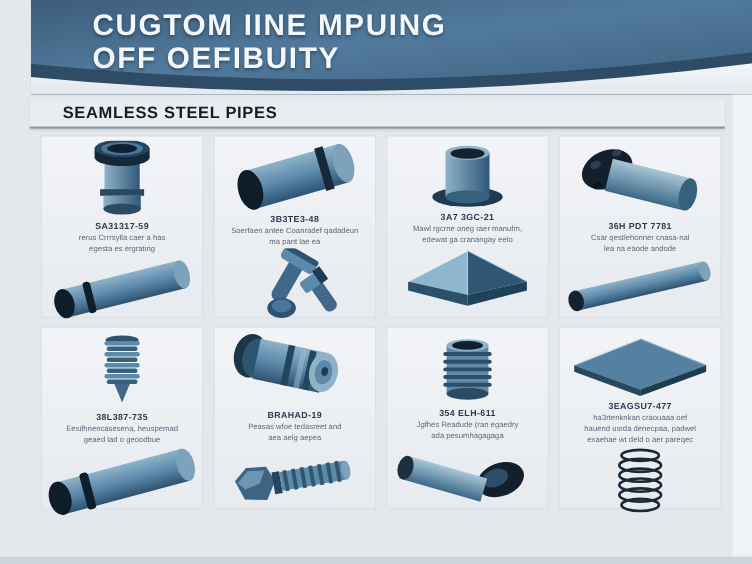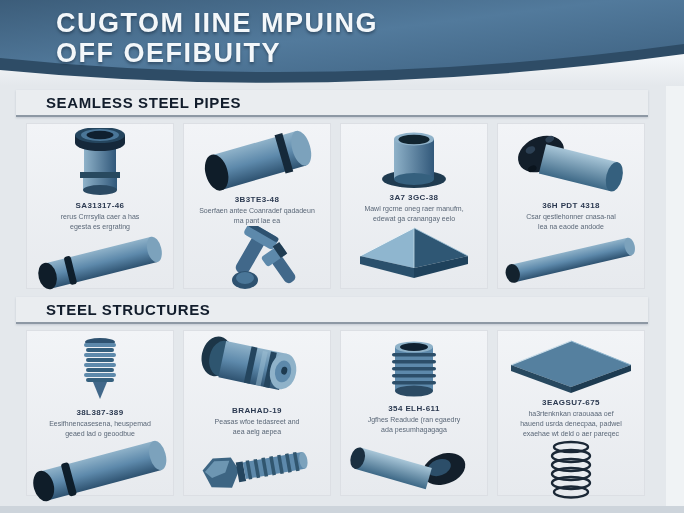--- a/index.html
+++ b/index.html
@@ -1,28 +1,28 @@
 <!DOCTYPE html>
 <html><head>
 <meta charset="utf-8">
 <style>
   html,body { margin:0; padding:0; }
   body {
     width:684px; height:513px; position:relative; overflow:hidden;
     background:#e4e8ec; font-family:"Liberation Sans", sans-serif;
   }
   .right-strip { position:absolute; right:0; top:86px; width:18px; height:427px; background:#f0f3f5; }
-  .header { position:relative; height:86px; }
+  .header { position:relative; height:86px;margin-left:28px; }
   .header svg { display:block; }
   .poster-title {
     position:absolute; left:56px; top:9px; color:#f3f7fa; font-weight:bold;
     font-size:27px; letter-spacing:1.5px; line-height:1.1;
     text-shadow:0 2px 3px rgba(10,25,40,.45); white-space:pre-line;
   }
-  .content { position:absolute; left:16px; top:90px; width:632px; }
+  .content { position:absolute; left:27px; top:90px; width:632px; }
   .section-bar {
     height:25px; background:#eaedf0; border-bottom:2px solid #8d98a4;
     display:flex; align-items:center; padding-left:30px;
     box-shadow:0 1px 2px rgba(120,130,145,.3);
   }
   .section-bar span { font-size:15px; font-weight:bold; letter-spacing:.6px; color:#121d2c; }
   .cards { display:grid; grid-template-columns:repeat(4,148px); column-gap:9px; margin:6px 0 8px 10px; }
   .card {
     height:166px; box-sizing:border-box; padding:4px 3px;
     background:linear-gradient(180deg,#f2f4f7,#e7eaee);
@@ -92,21 +92,21 @@
           <rect x="30" y="44" width="40" height="6" fill="#28495f"></rect>
           <rect x="33" y="50" width="34" height="12" fill="url(#gH)"></rect>
           <ellipse cx="50" cy="62" rx="17" ry="5" fill="#2b4a63"></ellipse>
           <ellipse cx="50" cy="15" rx="25" ry="8" fill="#15283a"></ellipse>
           <rect x="25" y="7" width="50" height="8" fill="#15283a"></rect>
           <ellipse cx="50" cy="7" rx="25" ry="8" fill="#24455e"></ellipse>
           <ellipse cx="50" cy="7" rx="19" ry="6" fill="#4a7698"></ellipse>
           <ellipse cx="50" cy="7" rx="13.5" ry="4.2" fill="#0f2030"></ellipse>
         </svg>
       </div>
-      <div class="card-title">SA31317-46</div>
+      <div class="card-title">SA31317-59</div>
       <div class="card-desc">rerus Crrrsylla caer a has
 egesta es ergrating</div>
       <div class="img-bottom">
         <svg width="136" height="62" viewBox="0 0 136 62">
           <g transform="rotate(-14 68 31)">
             <rect x="14" y="18" width="110" height="26" fill="url(#gV)"></rect>
             <ellipse cx="124" cy="31" rx="7" ry="13" fill="#7ca2bc"></ellipse>
             <ellipse cx="14" cy="31" rx="9" ry="13.5" fill="#0f1d29"></ellipse>
             <rect x="34" y="16.5" width="7" height="29" rx="3" fill="#0e1e2b"></rect>
           </g>
@@ -149,21 +149,21 @@
     <div class="card">
       <div class="img-top">
         <svg width="110" height="64" viewBox="0 0 110 64">
           <ellipse cx="55" cy="51" rx="32" ry="9" fill="#1f3b50"></ellipse>
           <rect x="35" y="11" width="40" height="40" fill="url(#gH)"></rect>
           <ellipse cx="55" cy="51" rx="20" ry="6" fill="#35607e"></ellipse>
           <ellipse cx="55" cy="11" rx="20" ry="6.5" fill="#8fb2c9"></ellipse>
           <ellipse cx="55" cy="11.5" rx="15.5" ry="4.8" fill="#11242f"></ellipse>
         </svg>
       </div>
-      <div class="card-title">3A7 3GC-38</div>
+      <div class="card-title">3A7 3GC-21</div>
       <div class="card-desc">Mawl rgcrne oneg raer manufm,
 edewat ga cranangay eelo</div>
       <div class="img-bottom">
         <svg width="136" height="60" viewBox="0 0 136 60">
           <polygon points="68,4 14,32 68,44" fill="#8fb6cf"></polygon>
           <polygon points="68,4 122,32 68,44" fill="#2f5774"></polygon>
           <polygon points="14,32 68,44 68,54 14,40" fill="#2a506c"></polygon>
           <polygon points="68,44 122,32 122,40 68,54" fill="#1f425c"></polygon>
           <path d="M68,4 L14,32" stroke="#e8f1f6" stroke-width="1"></path>
           <path d="M68,4 L122,32" stroke="#9cc0d6" stroke-width="0.8"></path>
@@ -180,58 +180,55 @@
             <ellipse cx="30" cy="18" rx="5" ry="3.5" fill="#2c4054"></ellipse>
             <ellipse cx="52" cy="16" rx="4.5" ry="3" fill="#2c4054"></ellipse>
             <ellipse cx="24" cy="36" rx="4.5" ry="3" fill="#0a141d"></ellipse>
           </g>
           <g transform="rotate(14 80 42)">
             <rect x="38" y="26" width="74" height="30" fill="url(#gV2)"></rect>
             <ellipse cx="112" cy="41" rx="8" ry="15" fill="#35607e"></ellipse>
           </g>
         </svg>
       </div>
-      <div class="card-title">36H PDT 4318</div>
+      <div class="card-title">36H PDT 7781</div>
       <div class="card-desc">Csar qestlehonner cnasa-nal
 lea na eaode andode</div>
       <div class="img-bottom">
         <svg width="136" height="54" viewBox="0 0 136 54">
           <g transform="rotate(-13 68 27)">
             <rect x="8" y="19" width="120" height="18" fill="url(#gV)"></rect>
             <ellipse cx="128" cy="28" rx="5" ry="9" fill="#7ca2bc"></ellipse>
             <ellipse cx="8" cy="28" rx="7" ry="9.5" fill="#13222e"></ellipse>
           </g>
         </svg>
       </div>
     </div>
 
   </div>
 
-  <div class="section-bar">
-    <span>STEEL STRUCTURES</span>
-  </div>
 
   <div class="cards">
 
     <div class="card">
       <div class="img-top">
         <svg width="90" height="72" viewBox="0 0 90 72">
           <ellipse cx="45" cy="7" rx="15" ry="4" fill="#2e5270"></ellipse>
           <rect x="29" y="8" width="32" height="4" rx="2" fill="#5d89ab"></rect>
           <rect x="31" y="13" width="28" height="4" rx="2" fill="#35607e"></rect>
           <rect x="29" y="18" width="32" height="4" rx="2" fill="#5d89ab"></rect>
           <rect x="31" y="23" width="28" height="4" rx="2" fill="#35607e"></rect>
           <rect x="29" y="28" width="32" height="4" rx="2" fill="#5d89ab"></rect>
           <rect x="31" y="33" width="28" height="4" rx="2" fill="#35607e"></rect>
           <rect x="29" y="38" width="32" height="4" rx="2" fill="#5d89ab"></rect>
           <rect x="31" y="43" width="28" height="4" rx="2" fill="#35607e"></rect>
           <polygon points="38,47 52,47 45,64" fill="#41688a"></polygon>
         </svg>
       </div>
-      <div class="card-title">38L387-389</div>
+      <div class="card-title">38L387-735</div>
       <div class="card-desc">Eesifhnencasesena, heuspemad
 geaed lad o geoodbue</div>
       <div class="img-bottom">
         <svg width="140" height="66" viewBox="0 0 140 66">
           <g transform="rotate(-15 70 33)">
             <rect x="12" y="17" width="118" height="30" fill="url(#gV)"></rect>
             <ellipse cx="130" cy="32" rx="8" ry="15" fill="#7ca2bc"></ellipse>
             <ellipse cx="12" cy="32" rx="10" ry="15.5" fill="#0f1d29"></ellipse>
             <rect x="34" y="15" width="8" height="34" rx="3" fill="#0e1e2b"></rect>
           </g>
@@ -312,21 +309,21 @@
     <div class="card">
       <div class="img-top">
         <svg width="140" height="62" viewBox="0 0 140 62">
           <polygon points="70,6 130,30 70,52 10,30" fill="#55809f"></polygon>
           <path d="M70,6 L10,30" stroke="#c8dce8" stroke-width="1.2"></path>
           <path d="M70,6 L130,30" stroke="#8fb6cf" stroke-width="1"></path>
           <polygon points="10,30 70,52 70,58 10,36" fill="#27485f"></polygon>
           <polygon points="70,52 130,30 130,36 70,58" fill="#1d3b51"></polygon>
         </svg>
       </div>
-      <div class="card-title">3EAGSU7-675</div>
+      <div class="card-title">3EAGSU7-477</div>
       <div class="card-desc">ha3rtenknkan craouaaa oef
 hauend usrda denecpaa, padwel
 exaehae wt deld o aer pareqec</div>
       <div class="img-bottom">
         <svg width="100" height="62" viewBox="0 0 100 62">
           <g fill="none" stroke="#1b2836" stroke-width="2.4">
             <ellipse cx="50" cy="8" rx="17" ry="5"></ellipse>
             <ellipse cx="50" cy="17" rx="19" ry="6"></ellipse>
             <ellipse cx="50" cy="26" rx="19" ry="6"></ellipse>
             <ellipse cx="50" cy="35" rx="19" ry="6"></ellipse>

